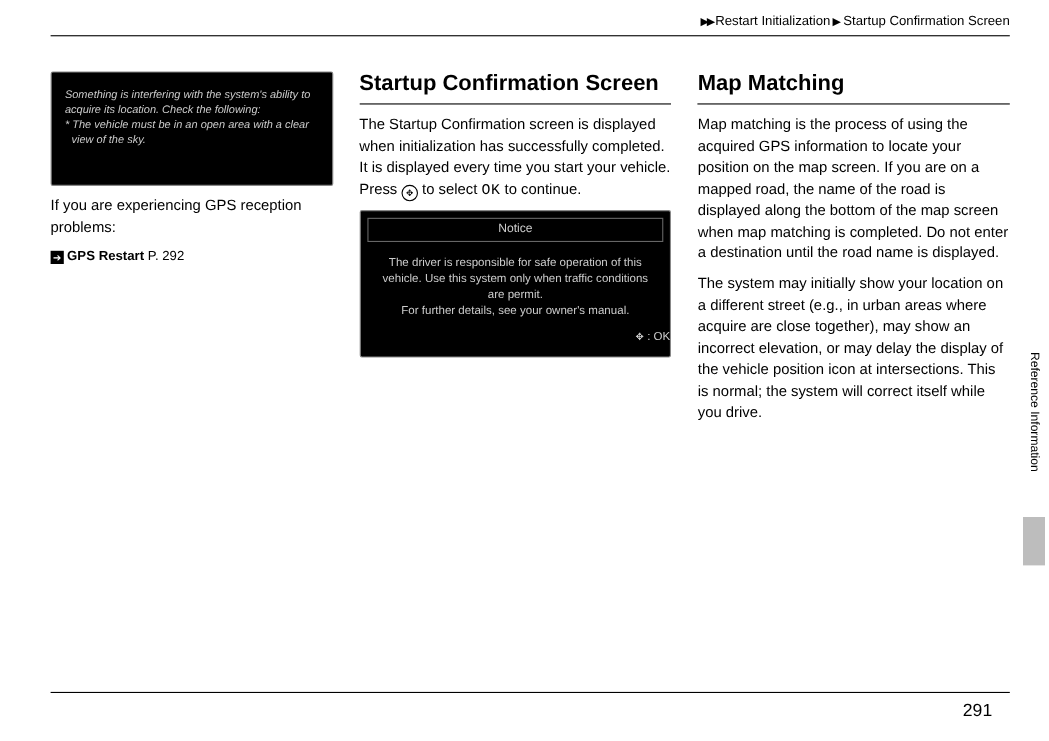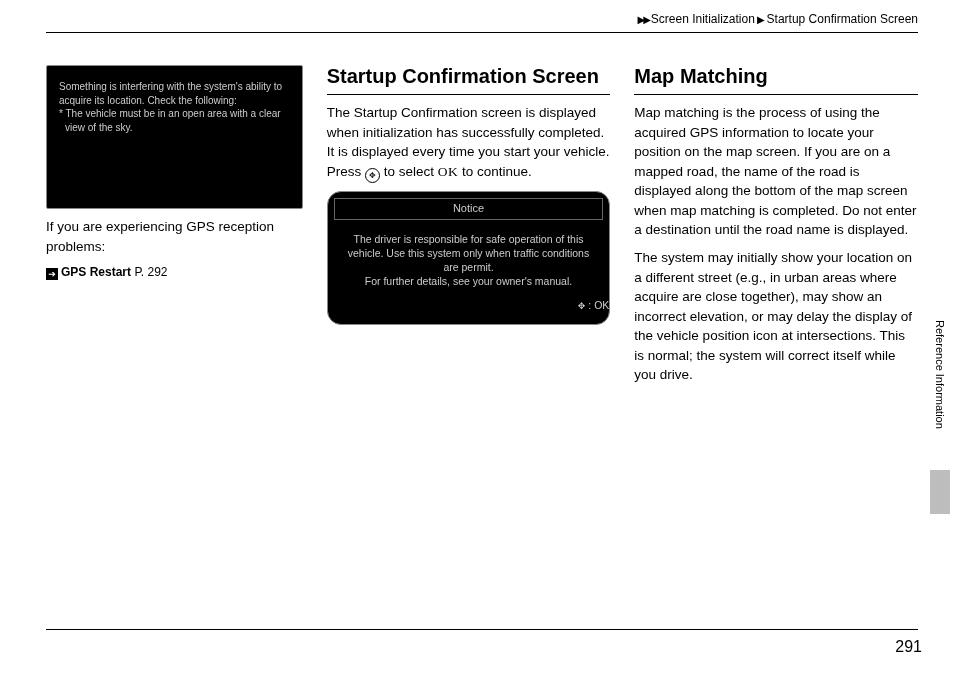--- a/index.html
+++ b/index.html
@@ -66,31 +66,31 @@
     color: #ccc;
     font-family: Arial, sans-serif;
     font-size: 10px;
     line-height: 1.35;
     padding: 14px 12px 14px 12px;
     border: 1px solid #888;
     box-sizing: border-box;
     margin-bottom: 8px;
     border-radius: 2px;
   }
-  .screenshot.first { height: 144px; }
+  .screenshot.first { height: 104px; font-style: italic; }
   .screenshot p { margin: 0; }
   .screenshot .bullet { padding-left: 6px; text-indent: -6px; }
   .notice-box {
     background: #000;
     color: #ccc;
     font-family: Arial, sans-serif;
     font-size: 10.5px;
     border: 1px solid #888;
     box-sizing: border-box;
-    border-radius: 14px;
+    border-radius: 2px;
     margin-top: 8px;
   }
   .notice-header {
     border: 1px solid #666;
     margin: 6px;
     text-align: center;
     padding: 2px 0;
     font-size: 11px;
   }
   .notice-body {
@@ -143,42 +143,42 @@
   .side-block {
     position: absolute;
     right: 4px;
     top: 470px;
     width: 20px;
     height: 44px;
     background: #bdbdbd;
   }
   .page-number {
     position: absolute;
-    right: 32px;
+    right: 52px;
     bottom: 18px;
     font-size: 16px;
     font-weight: 400;
   }
   .bottom-rule {
     position: absolute;
     left: 46px;
     right: 36px;
     bottom: 44px;
     border-top: 1px solid #000;
   }
-  .ok-sans { font-family: Liberation Serif, serif; font-weight: 400; letter-spacing: 0.5px; }
+  .ok-sans { font-family: Liberation Mono, monospace; font-weight: 400; letter-spacing: 0.5px; }
   p { margin: 0 0 8px 0; }
 </style>
 </head>
 <body>
 
 <div class="page">
 
   <div class="breadcrumb">
-    <span class="arrows">▶▶</span><span>Screen Initialization</span><span class="single-arrow">▶</span><span>Startup Confirmation Screen</span>
+    <span class="arrows">▶▶</span><span>Restart Initialization</span><span class="single-arrow">▶</span><span>Startup Confirmation Screen</span>
   </div>
   <hr class="top-rule">
 
   <div class="columns">
 
     <div class="col col1">
       <div class="screenshot first">
         <p>Something is interfering with the system's ability to acquire its location. Check the following:</p>
         <p class="bullet">* The vehicle must be in an open area with a clear view of the sky.</p>
       </div>

